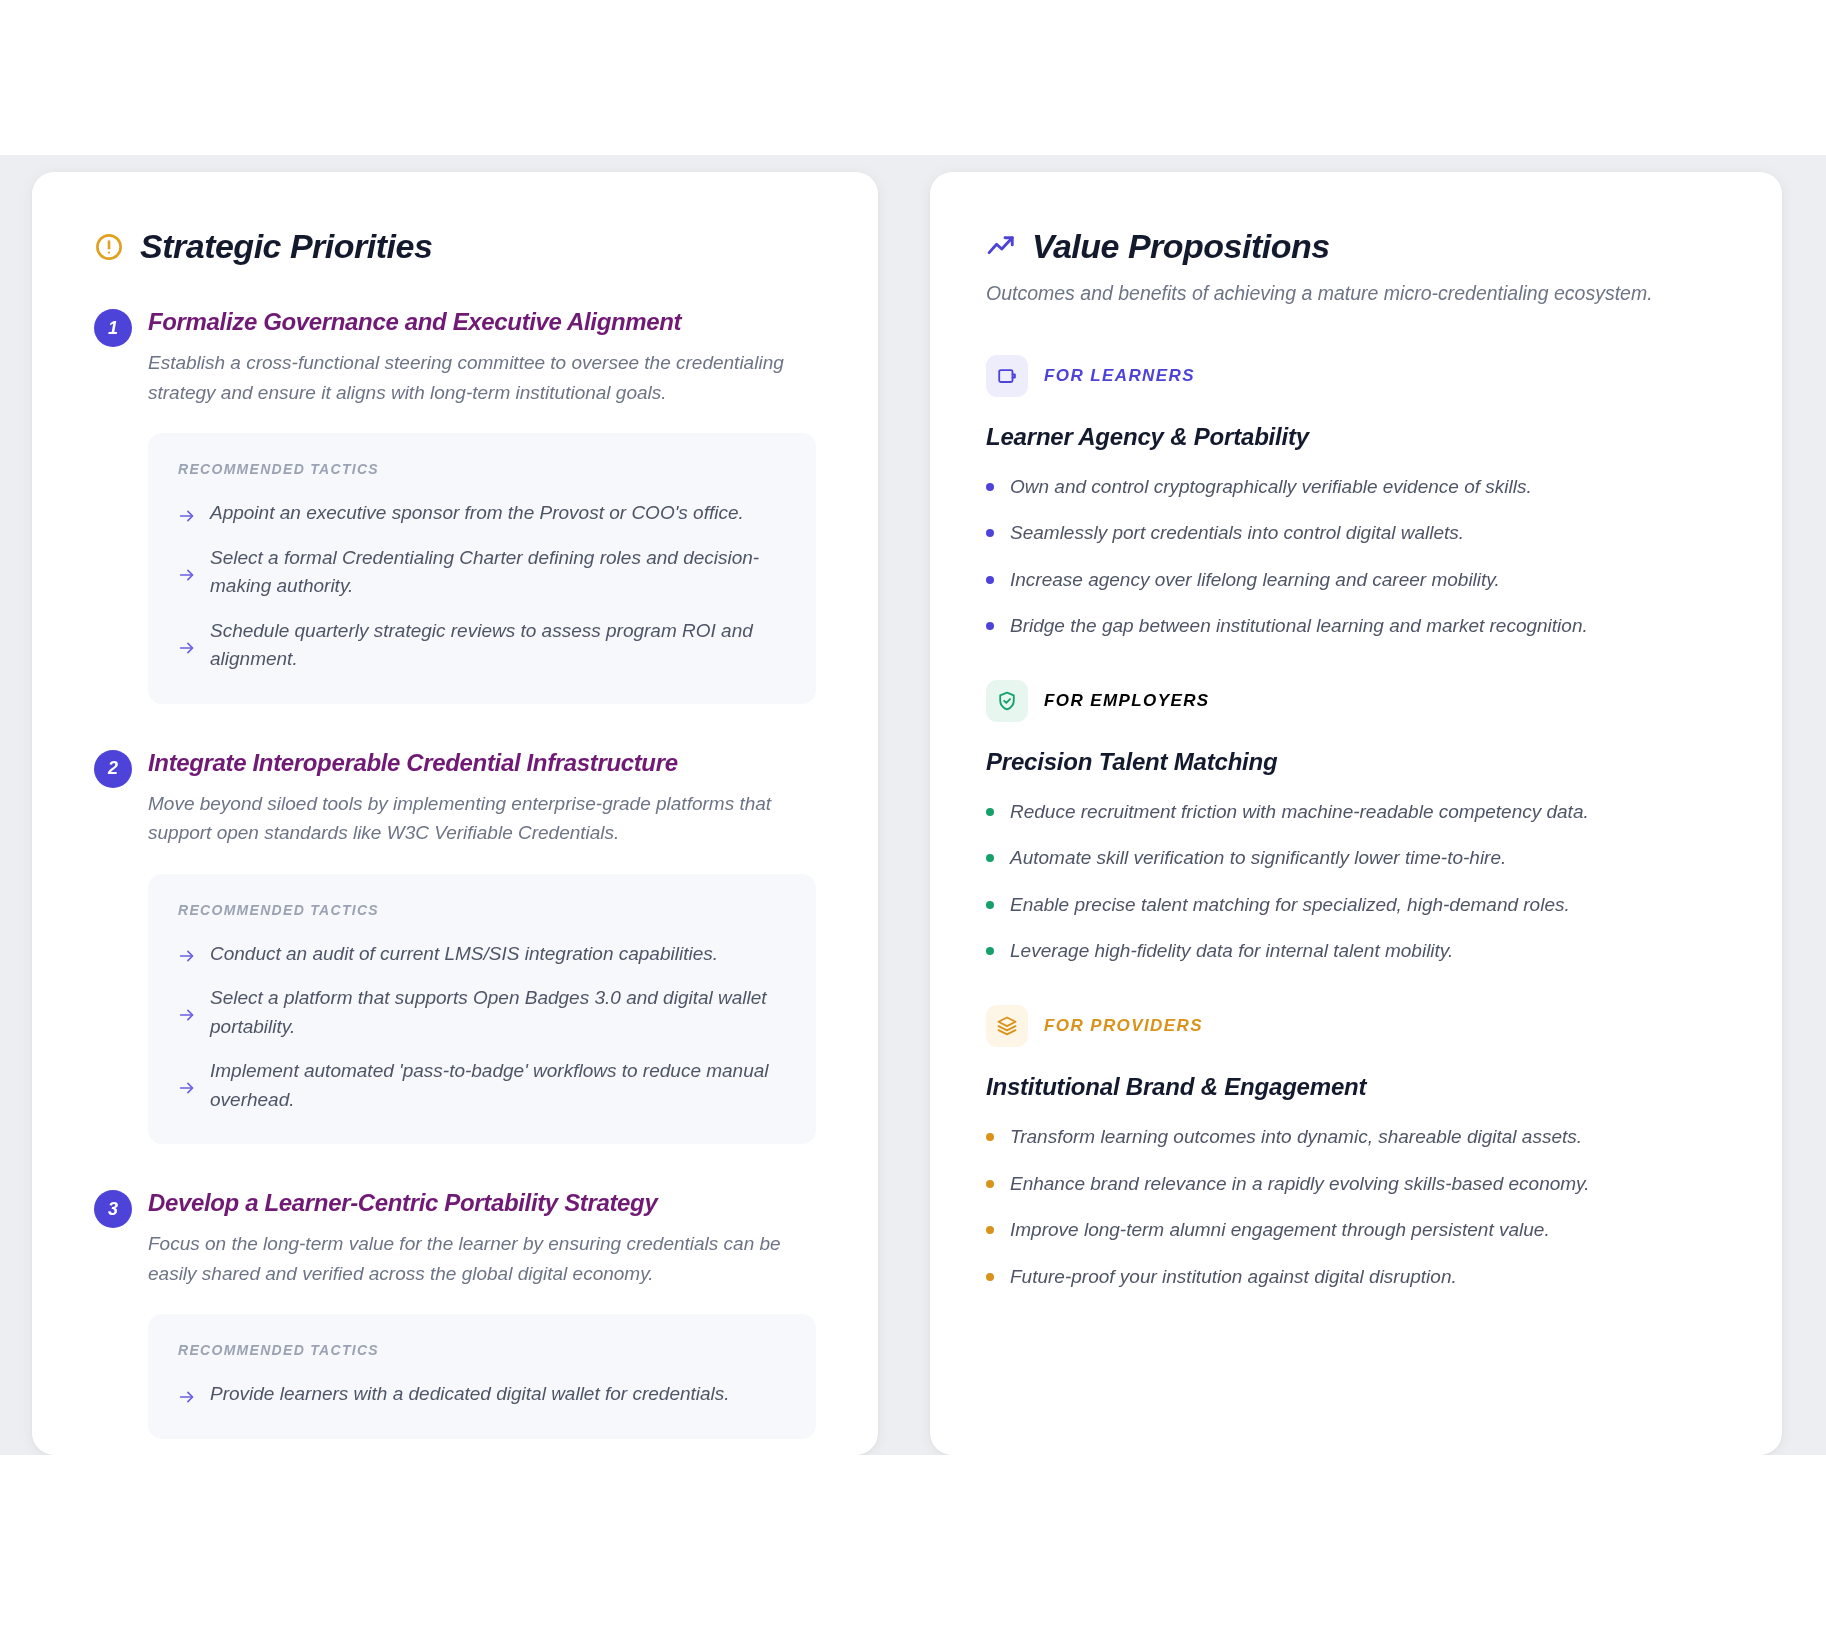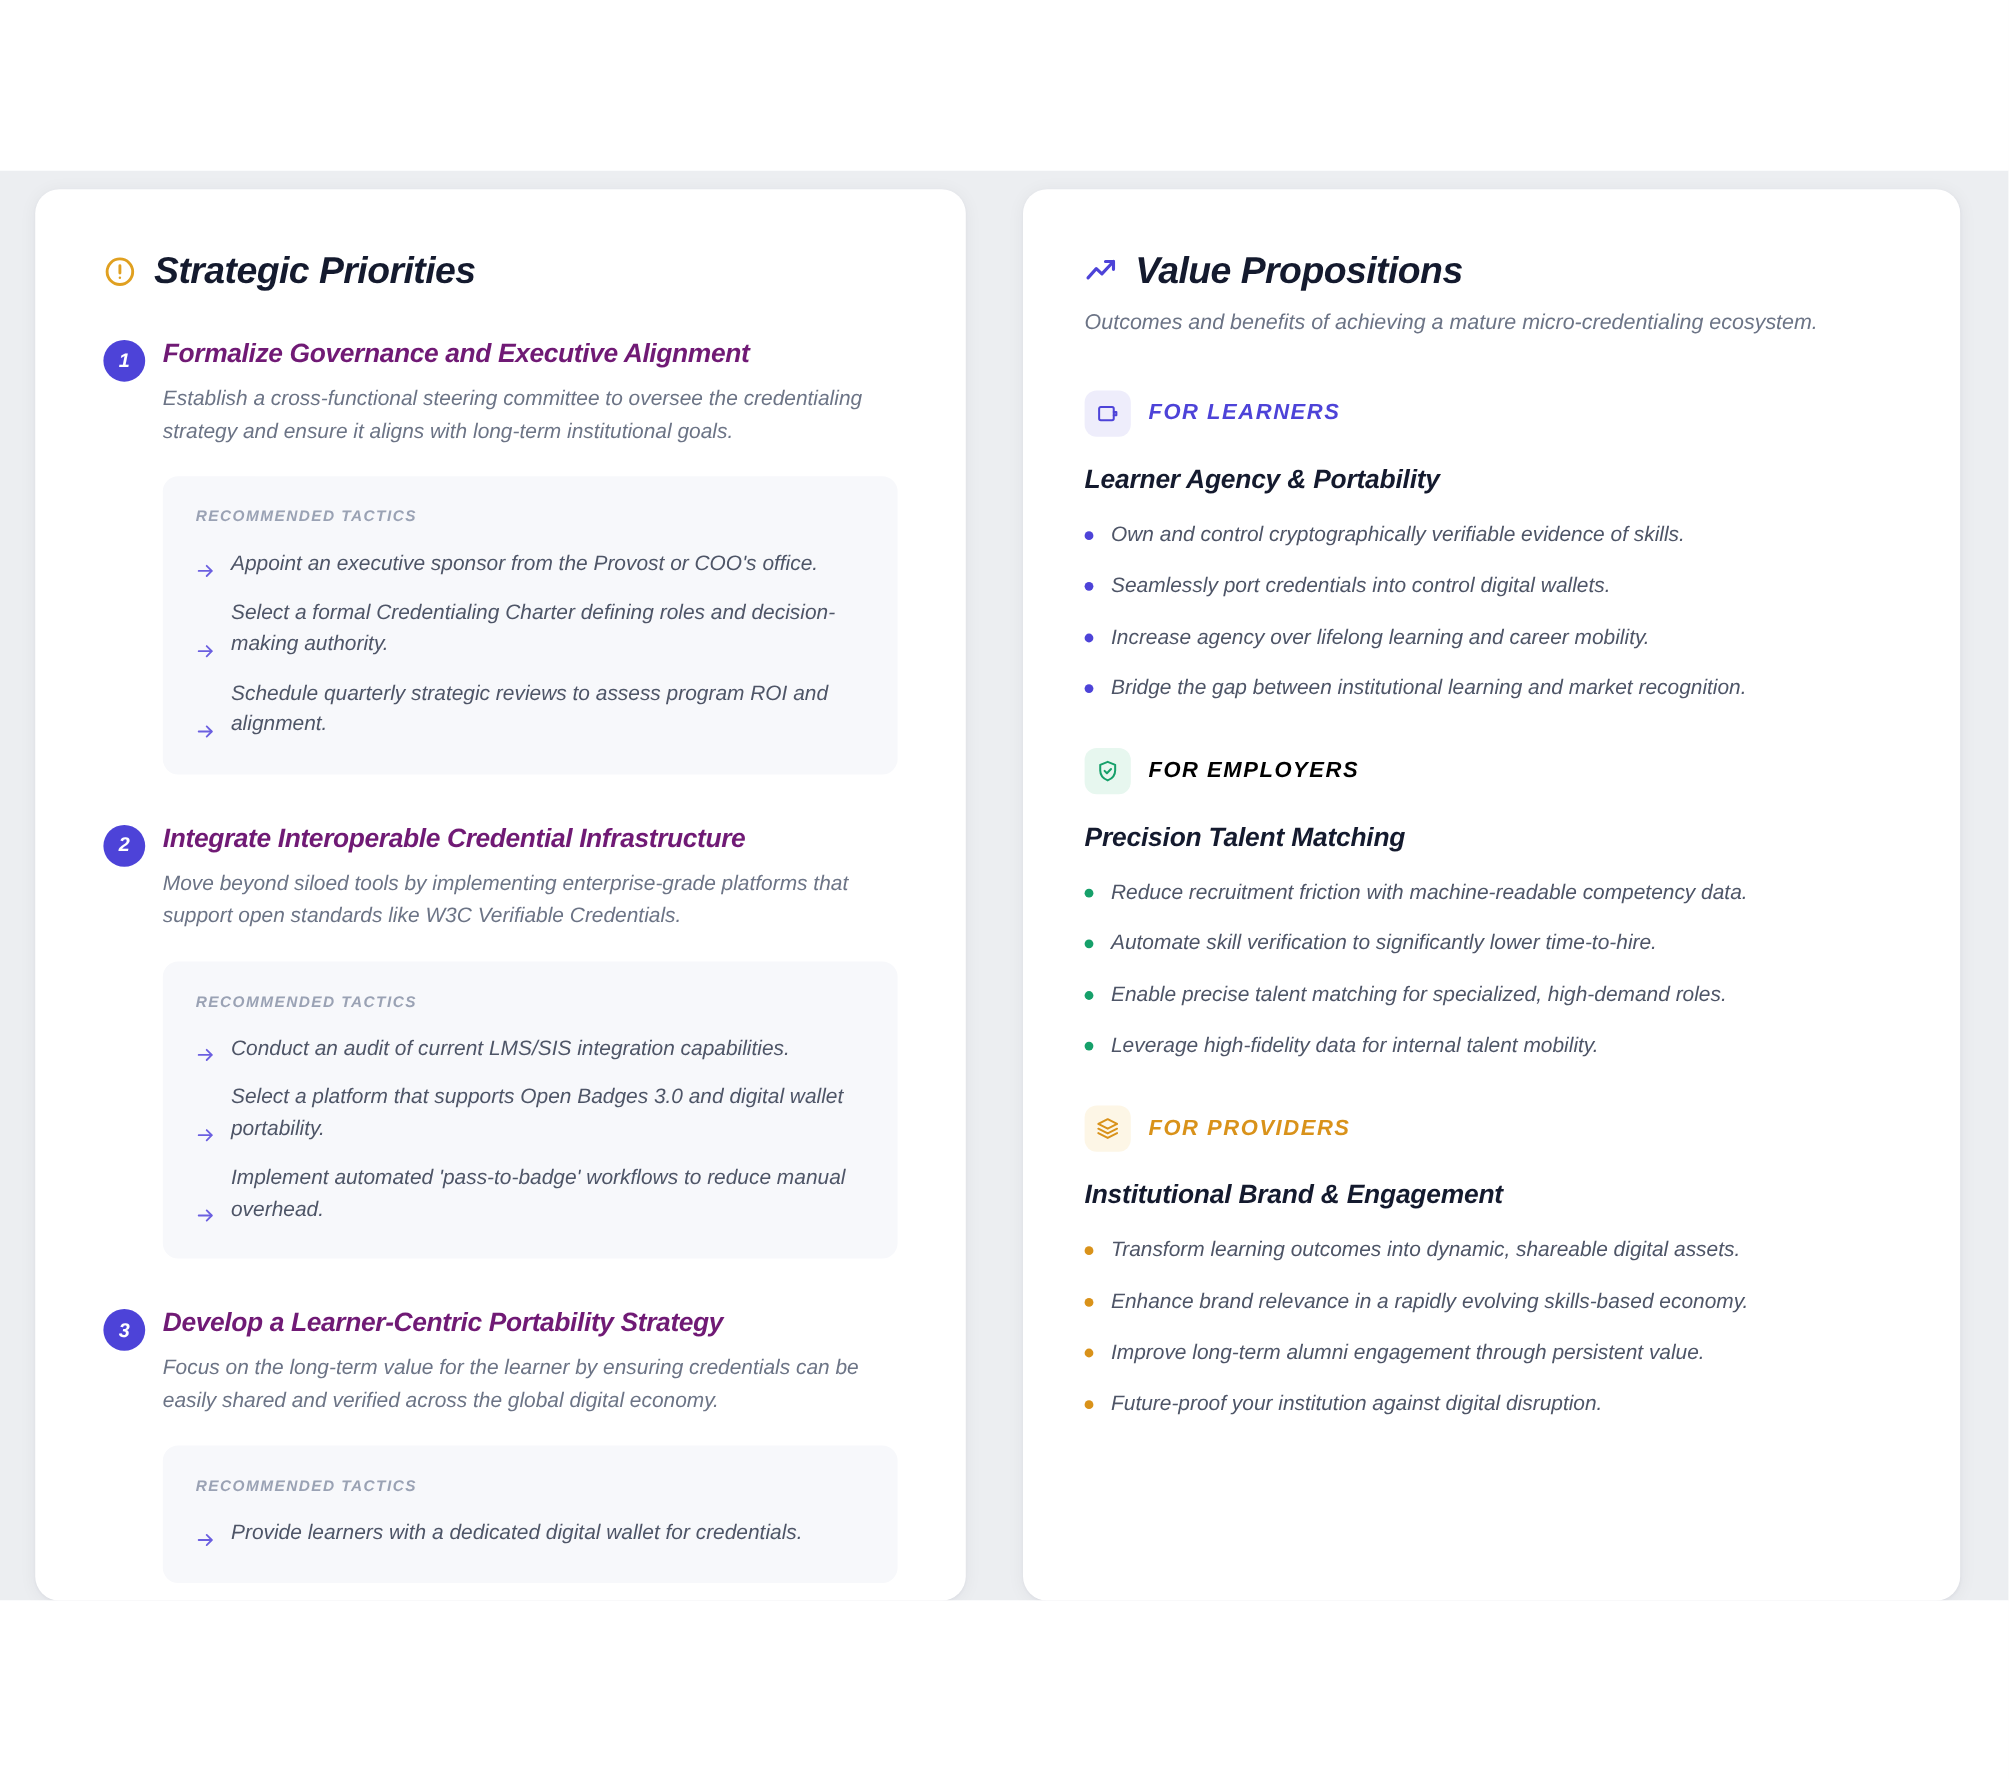--- a/index.html
+++ b/index.html
@@ -151,21 +151,21 @@
   .tactics-label {
     font-size: 14px;
     font-weight: 700;
     letter-spacing: 1.3px;
     color: #9aa2b4;
     margin-bottom: 22px;
   }
 
   .tactic {
     display: flex;
-    align-items: flex-end;
+    align-items: center;
     gap: 14px;
     margin-bottom: 16px;
   }
   .tactic:last-child { margin-bottom: 0; }
 
   .tactic-arrow {
     flex: none;
     width: 18px; height: 18px;
     margin-top: 5px;
     display: block;
@@ -191,21 +191,21 @@
     width: 42px; height: 42px;
     border-radius: 11px;
     display: flex;
     align-items: center;
     justify-content: center;
     flex: none;
   }
   .vp-badge-icon svg { width: 22px; height: 22px; display: block; }
 
   .vp-badge-label {
-    font-size: 20px;
+    font-size: 17px;
     font-weight: 700;
     letter-spacing: 1.4px;
   }
 
   .vp-heading {
     font-size: 24px;
     font-weight: 700;
     color: #141a2e;
     letter-spacing: -0.2px;
     margin-bottom: 22px;

